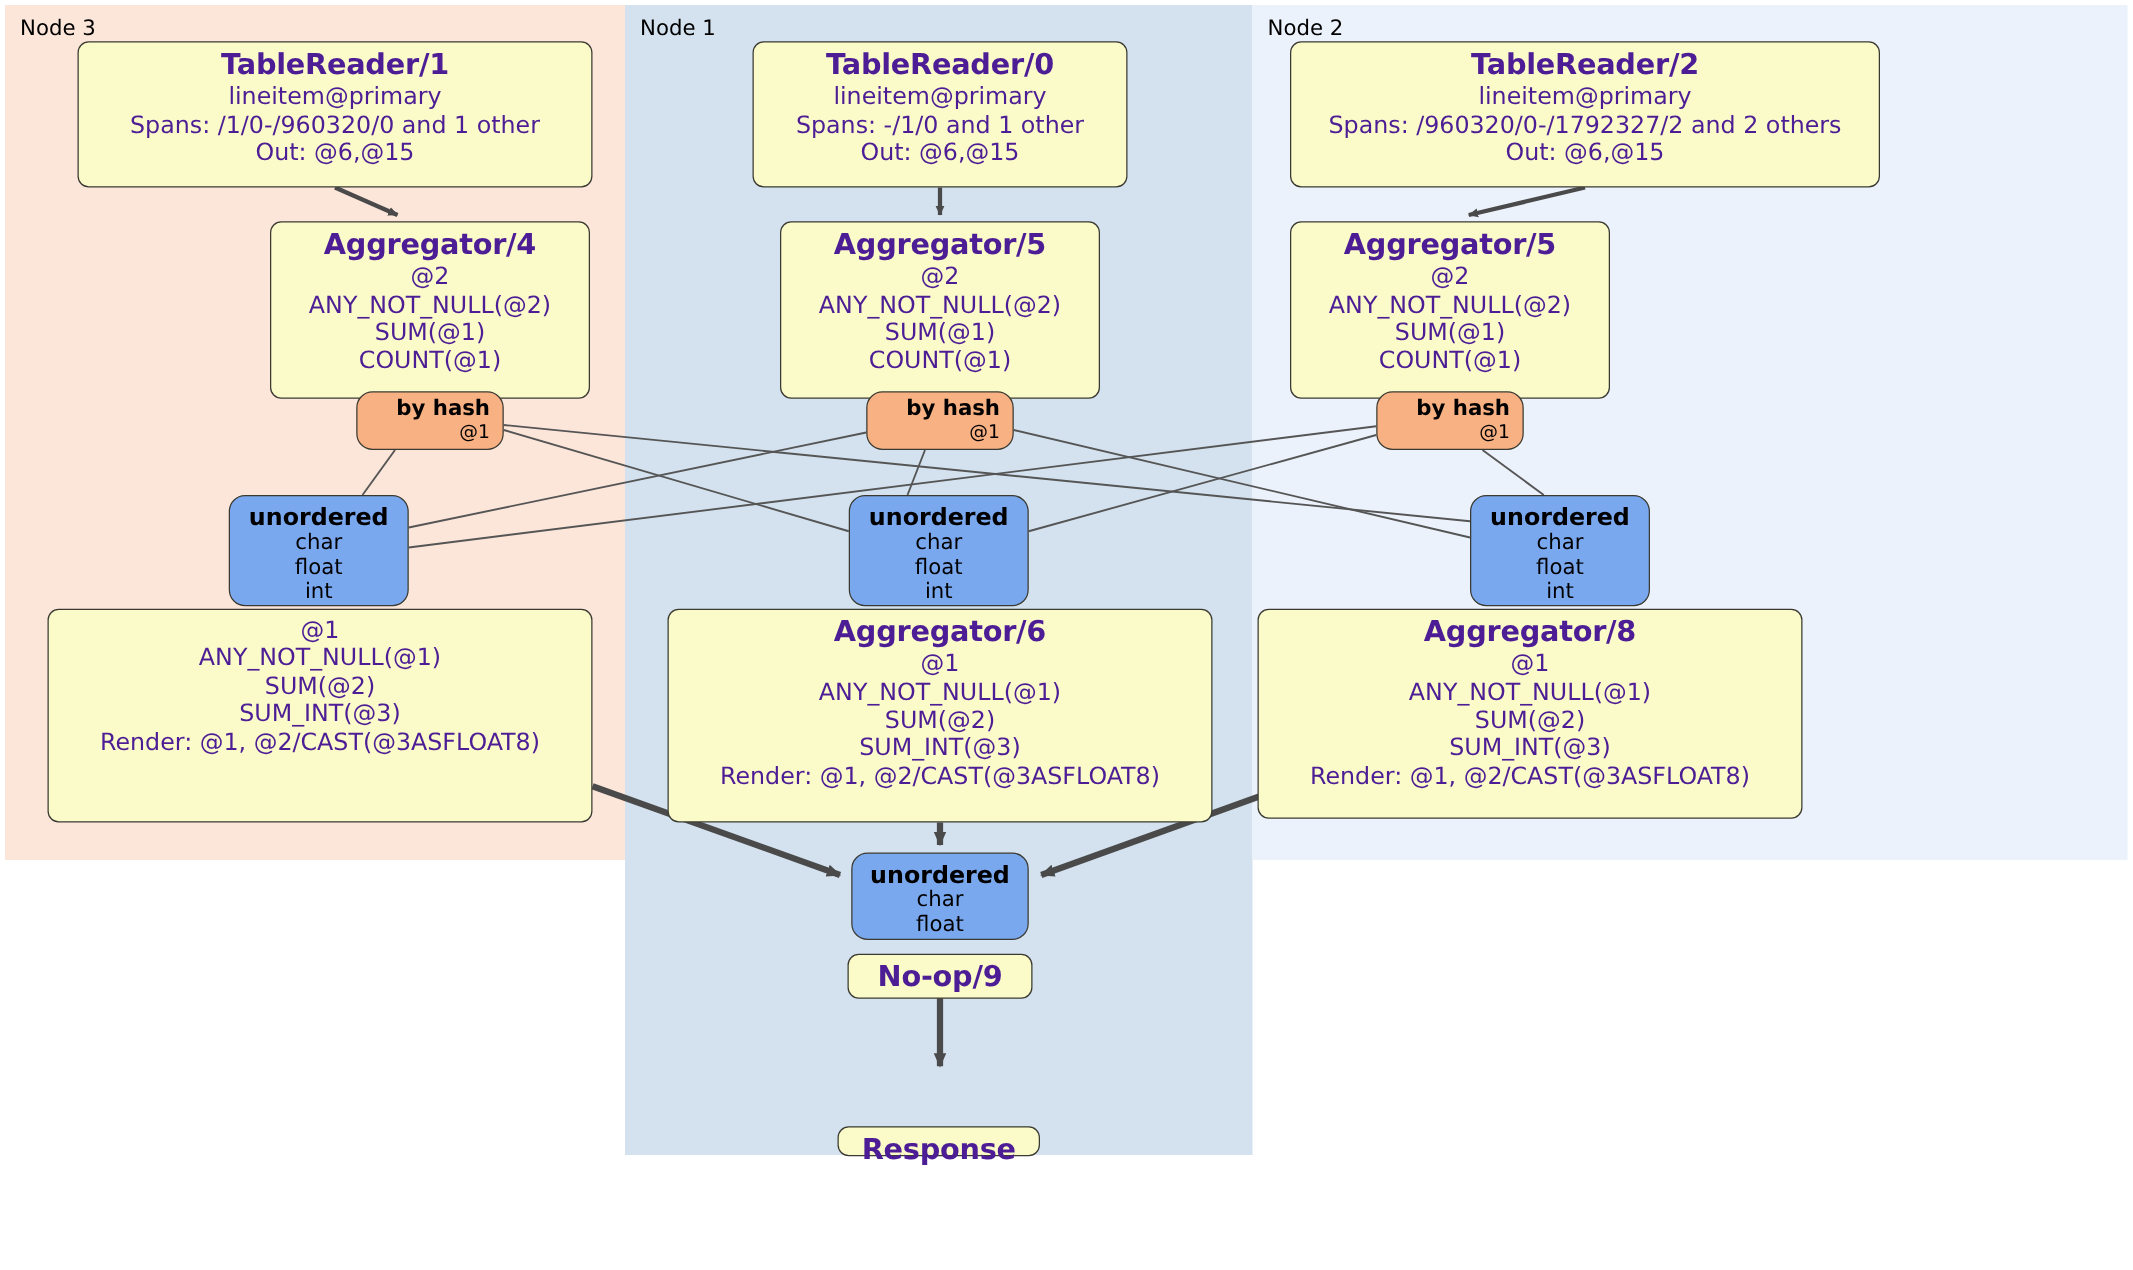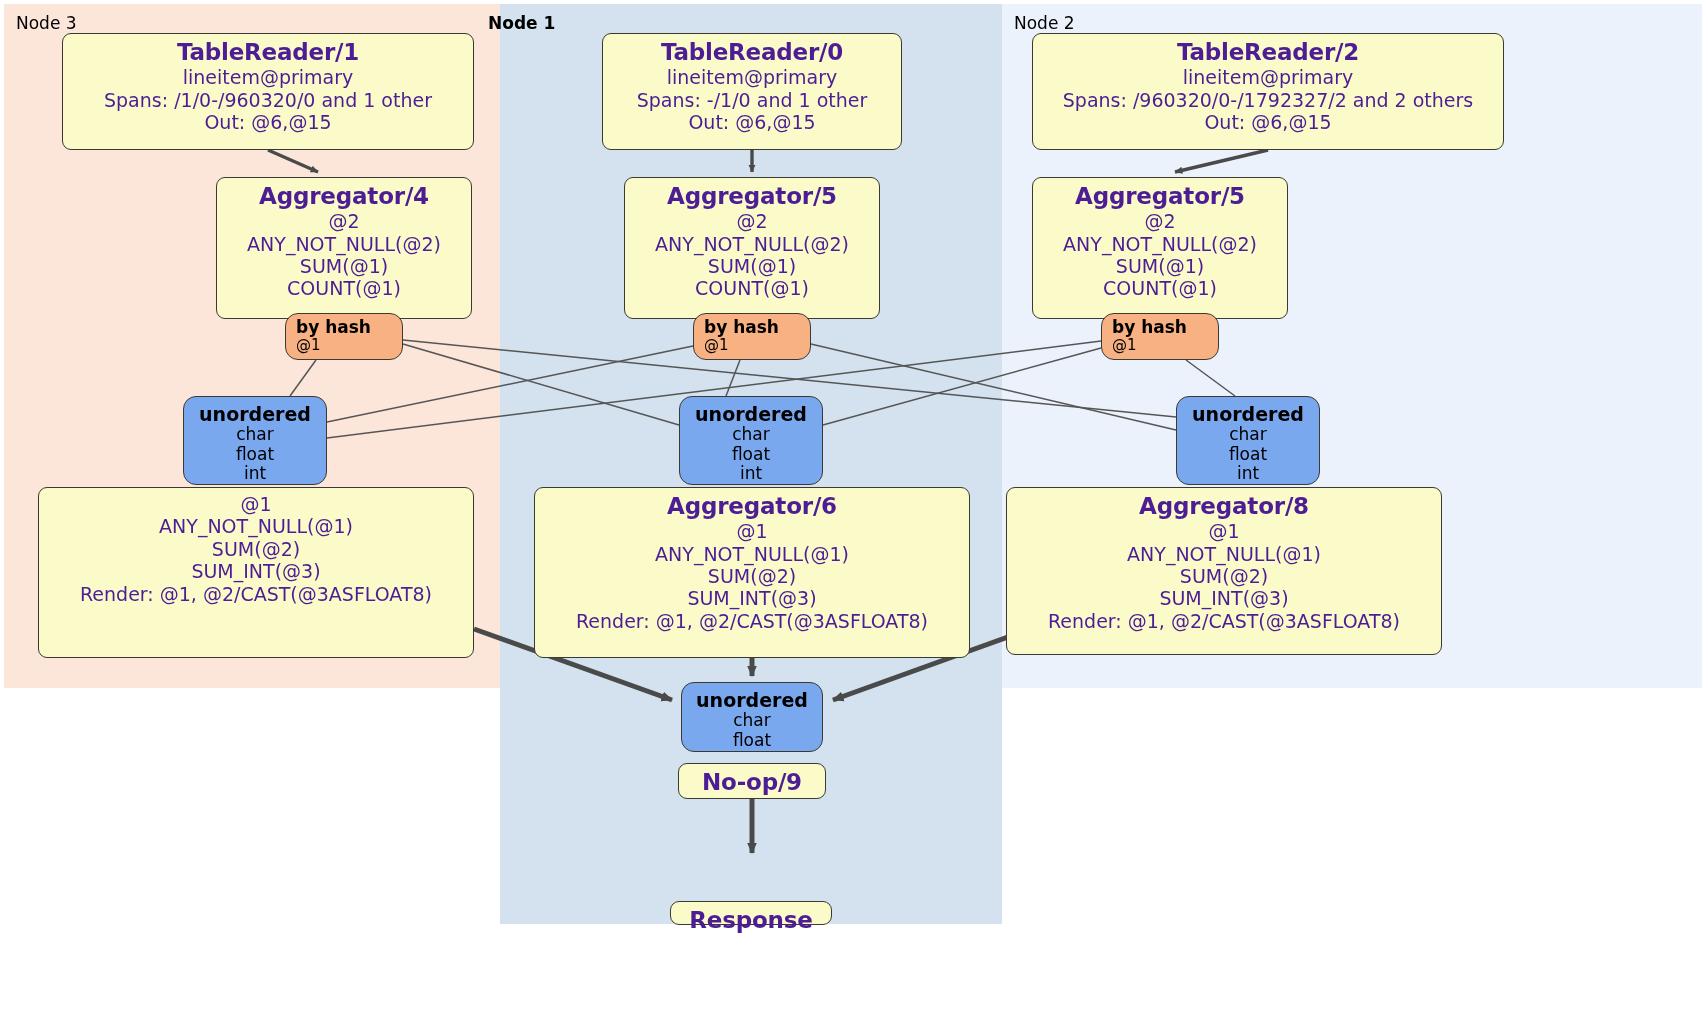--- a/index.html
+++ b/index.html
@@ -63,23 +63,23 @@
   .proc.small .title {
     font-size: 23px;
   }
   
   .router {
     position: absolute;
     box-sizing: border-box;
     background: #f8b183;
     border: 1.6px solid #3a3a32;
     border-radius: 13px;
-    text-align: left;
+    text-align: right;
     color: #000000;
-    padding: 4px 0 5px 10px;
+    padding: 4px 10px 5px 10px;
     line-height: 1.12;
   }
   .router .title {
     font-weight: bold;
     font-size: 17px;
     white-space: nowrap;
   }
   .router .detail {
     font-size: 15px;
     white-space: nowrap;
@@ -108,21 +108,21 @@
 </style>
 </head>
 <body>
 
 <div id="canvas">
 
   <div id="regions">
       <div class="region" style="left: 4px; top: 4px; width: 496px; height: 684px; background: rgb(252, 230, 218);"></div>
       <div class="region-label" style="left: 16px; top: 15px;">Node 3</div>
       <div class="region" style="left: 500px; top: 4px; width: 502px; height: 920px; background: rgb(211, 226, 238);"></div>
-      <div class="region-label" style="left: 488px; top: 15px; font-weight: bold;">Node 1</div>
+      <div class="region-label" style="left: 512px; top: 15px;">Node 1</div>
       <div class="region" style="left: 1002px; top: 4px; width: 700px; height: 684px; background: rgb(236, 242, 251);"></div>
       <div class="region-label" style="left: 1014px; top: 15px;">Node 2</div>
     </div>
 
   <svg id="edges" viewBox="0 0 1706 1016" xmlns="http://www.w3.org/2000/svg">
     <defs>
       <marker id="arrThin" markerWidth="9" markerHeight="9" refX="7.4" refY="4.2" orient="auto" markerUnits="userSpaceOnUse">
         <path d="M0,0.6 L8,4.2 L0,7.8 z" fill="#4a4a4a"></path>
       </marker>
       <marker id="arrThick" markerWidth="13" markerHeight="13" refX="10.5" refY="6" orient="auto" markerUnits="userSpaceOnUse">

